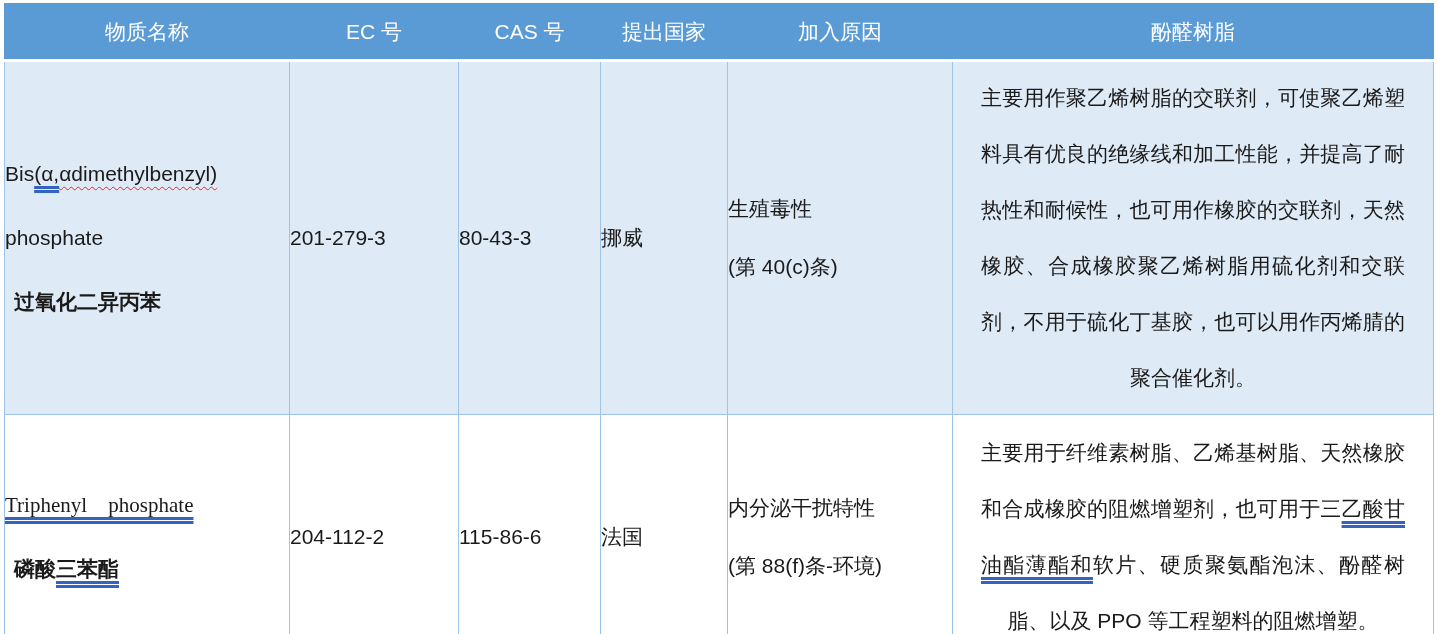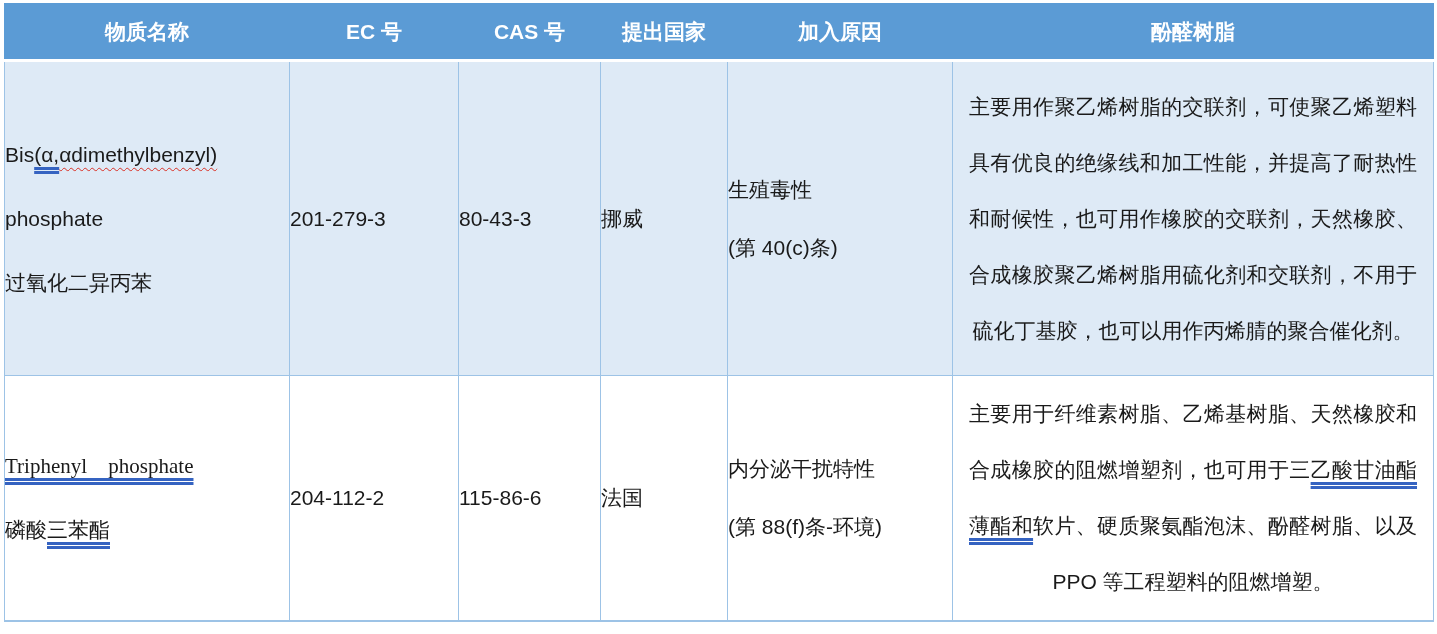--- a/index.html
+++ b/index.html
@@ -9,33 +9,33 @@
     --border:#9dc3e6;
     --text:#1a1a1a;
     --grammar:#3563c1;
     --spell:#d93025;
   }
   *{box-sizing:border-box;margin:0;padding:0;}
   html,body{width:1437px;height:634px;background:#ffffff;overflow:hidden;
     font-family:"Liberation Sans","DejaVu Sans",sans-serif;color:var(--text);}
   table{border-collapse:collapse;table-layout:fixed;width:1429px;margin:3px 4px;}
   th{background:var(--header-bg);color:var(--header-text);
-     font-size:21px;font-weight:bold;height:57px;text-align:center;vertical-align:middle;
+     font-size:21px;font-weight:normal;height:57px;text-align:center;vertical-align:middle;
      border:1px solid var(--header-bg);border-bottom:3px solid #ffffff;}
   td{border:1px solid var(--border);vertical-align:middle;text-align:left;
      font-size:21px;background:#ffffff;}
   tr.band td{background:var(--band-bg);}
   tr.row-1 td{height:315px;}
   tr.row-2 td{height:245px;}
   tr.row-2 td{border-bottom:2px solid var(--border);}
   .line{line-height:64px;}
   .reason .line{line-height:58px;}
-  td.usage{text-align:justify;text-align-last:center;padding:8px 16px;}
+  td.usage{text-align:justify;text-align-last:center;padding:8px 28px;}
   td.usage .para{line-height:56px;}
-  .b{font-weight:normal;}
+  .b{font-weight:bold;margin-left:9px;}
   .grammar{text-decoration:underline double var(--grammar);text-decoration-thickness:3px;text-underline-offset:5px;}
   .spell{text-decoration:underline wavy var(--spell);text-decoration-thickness:1px;text-underline-offset:5px;}
   .wide{word-spacing:16px;font-family:Liberation Serif, serif;}
   
   @supports not (text-decoration: underline double red){
     .grammar{text-decoration:none;border-bottom:3px double var(--grammar);}
     .spell{text-decoration:none;border-bottom:1px dotted var(--spell);}
   }
 </style>
 </head>

